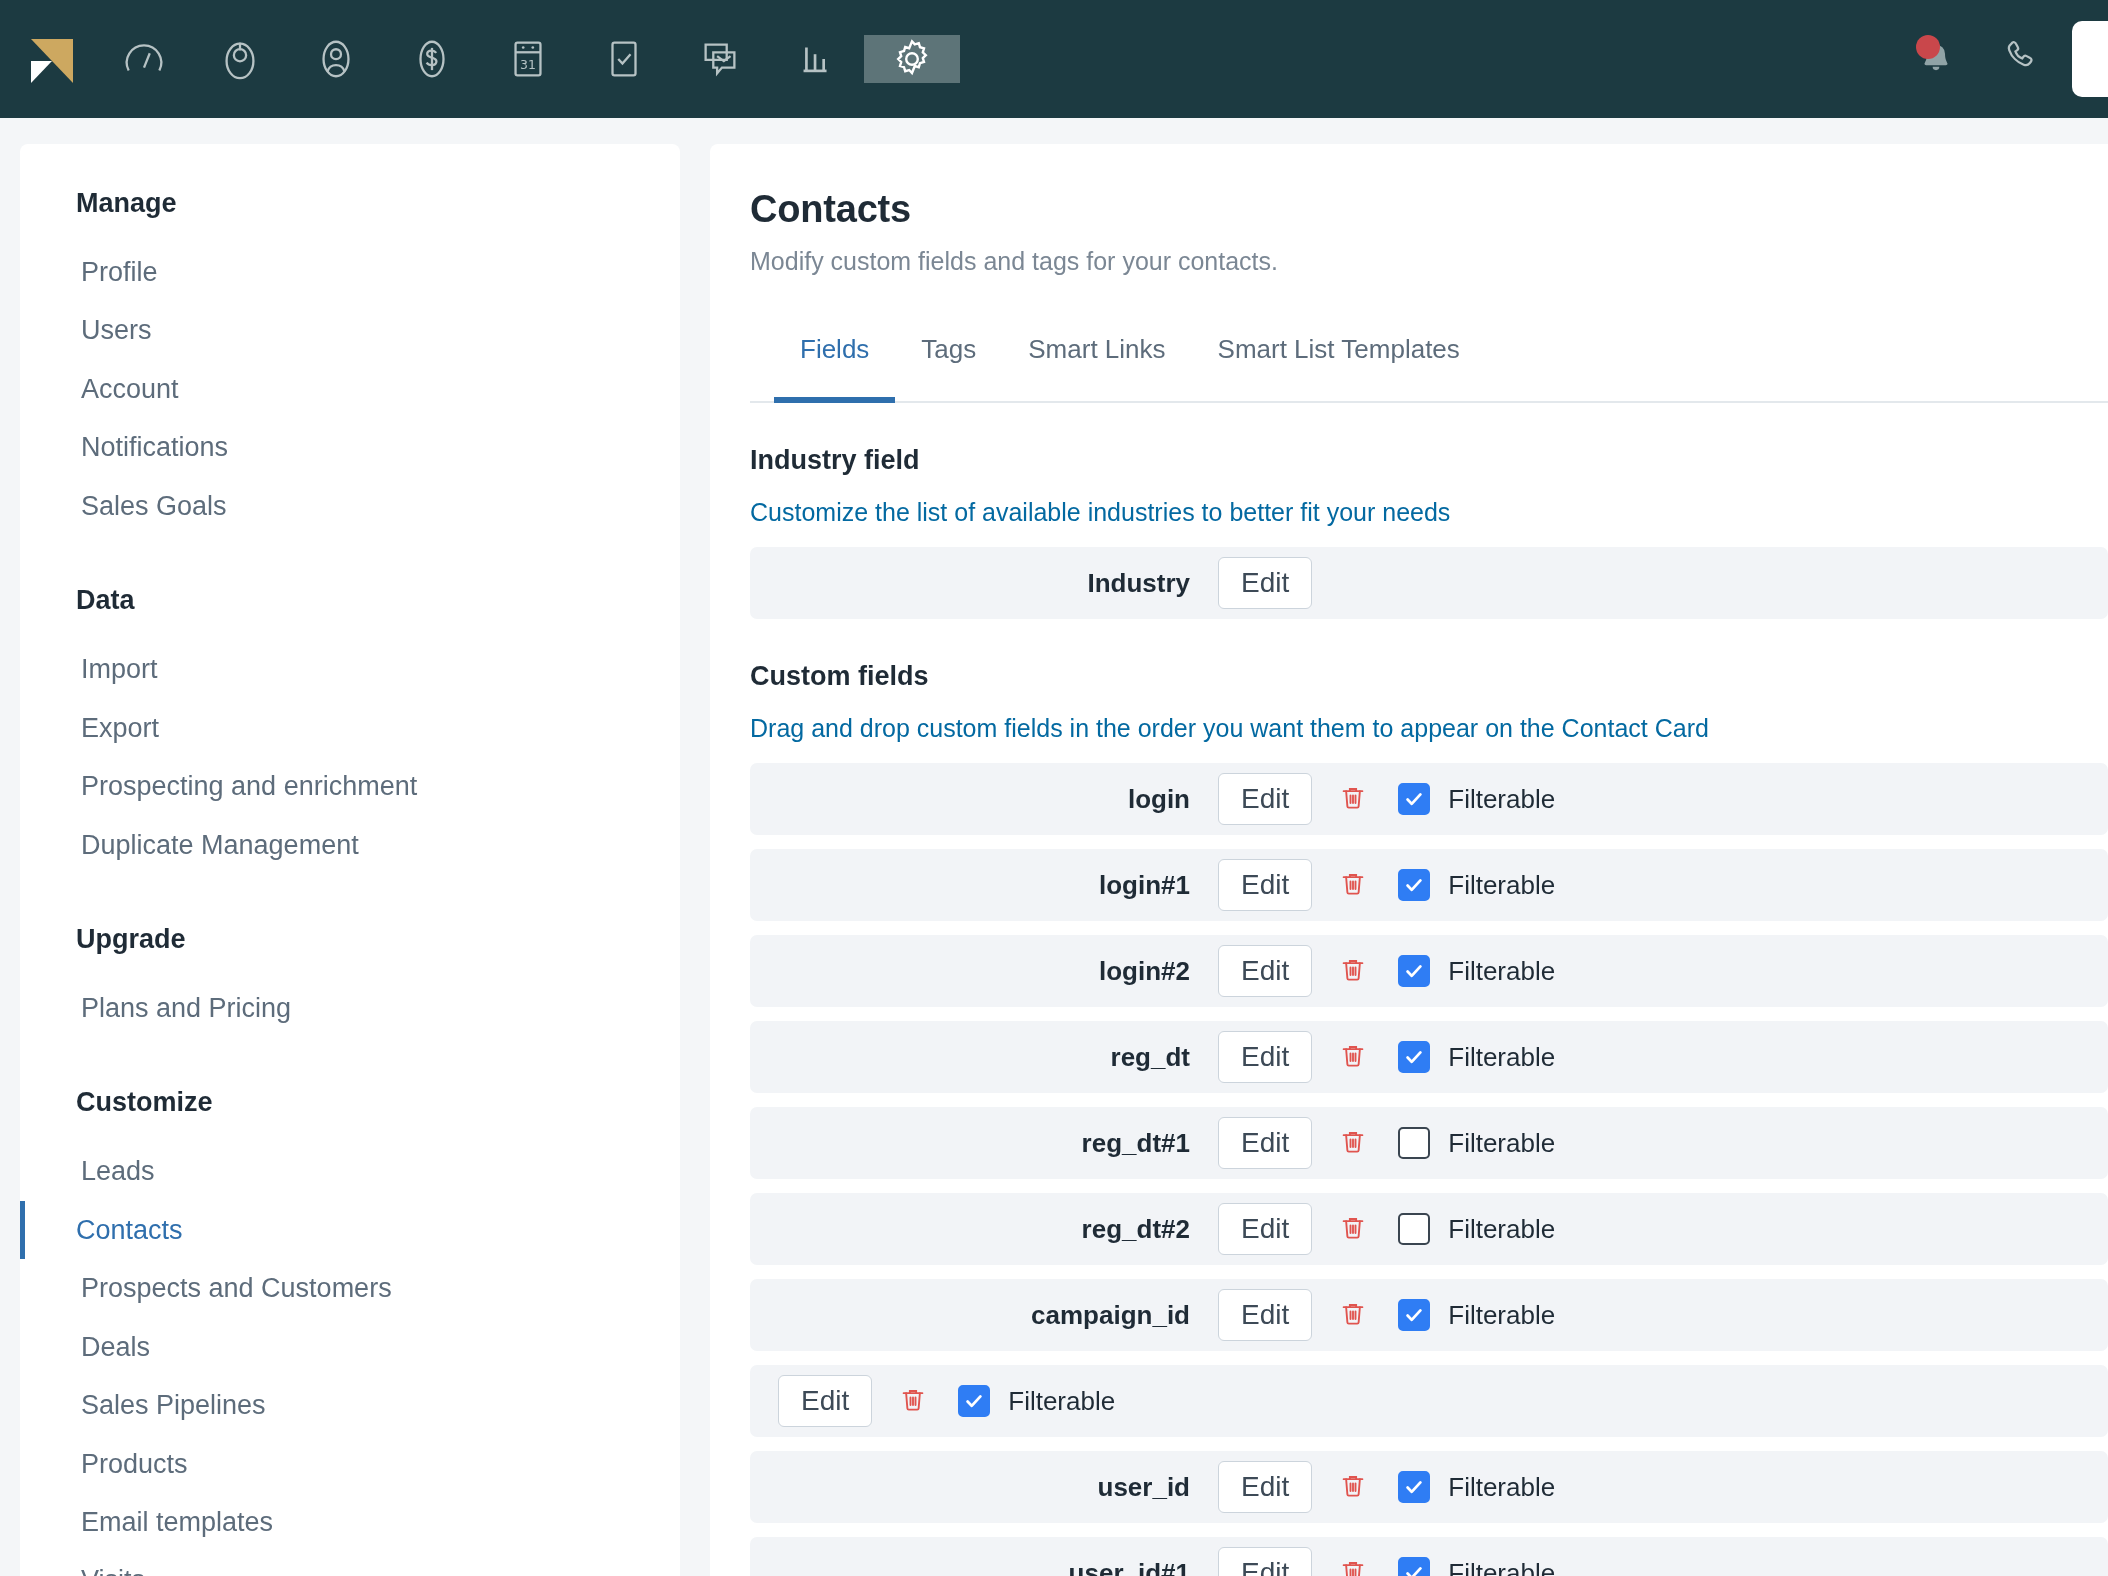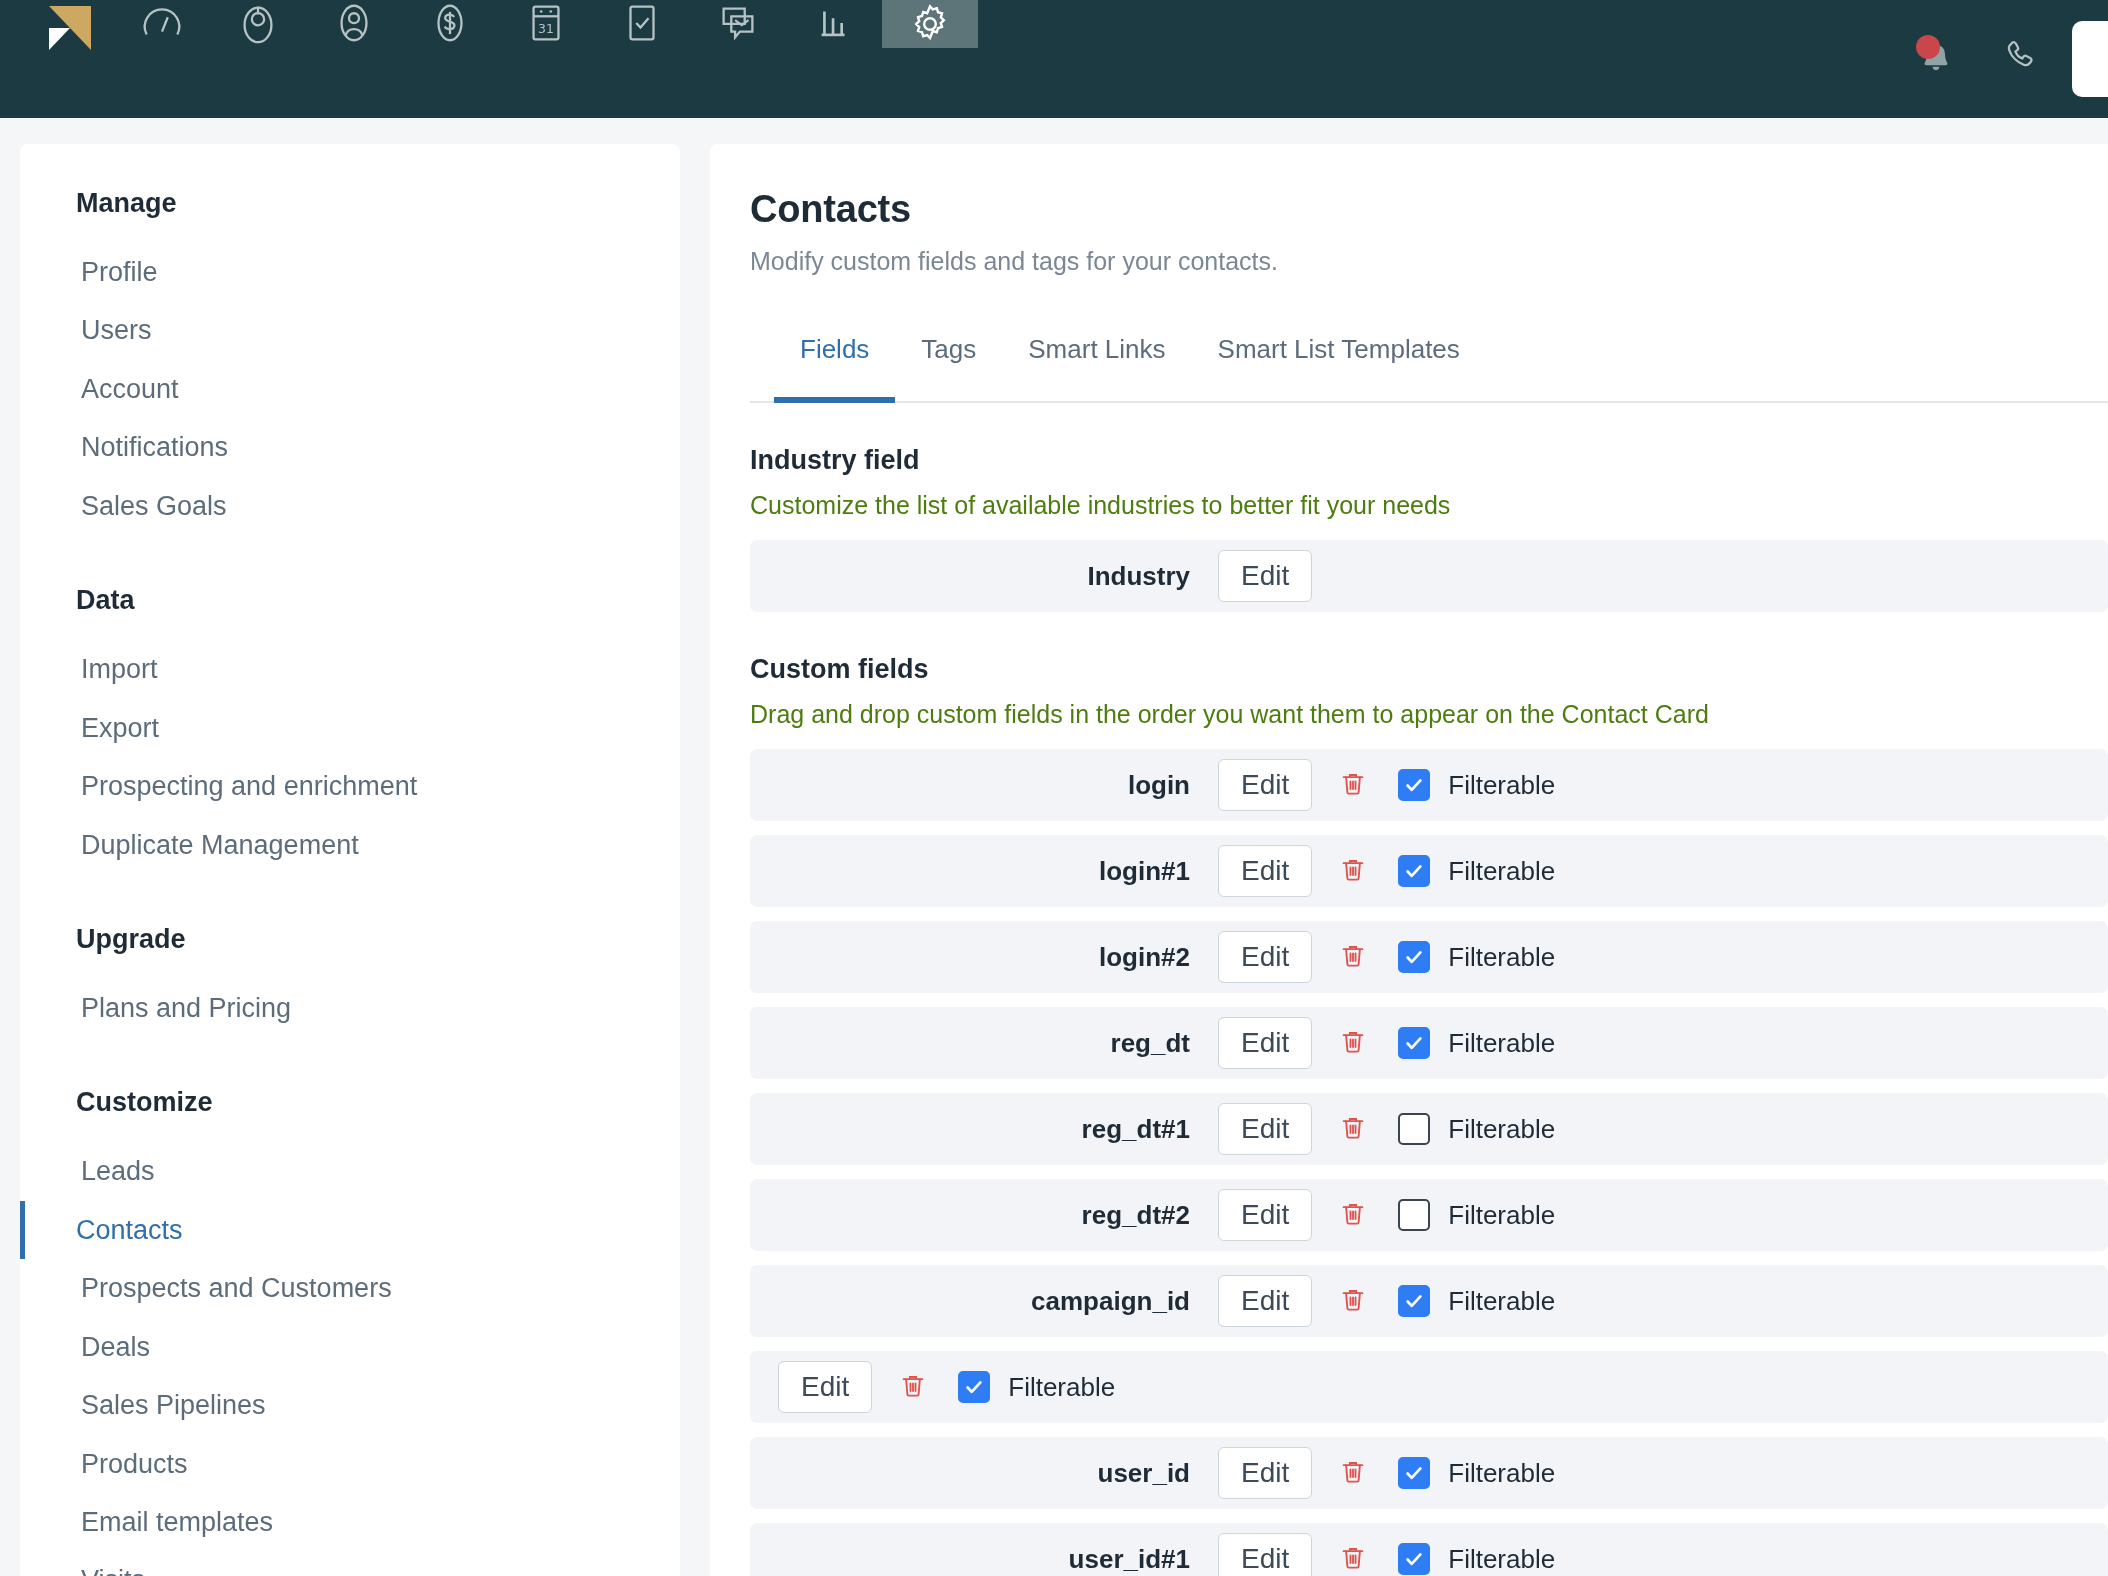--- a/index.html
+++ b/index.html
@@ -14,21 +14,21 @@
   }
 
   
   .topnav {
     position: relative;
     height: 118px;
     background: #1c3a41;
     display: flex;
     align-items: stretch;
   }
-  .nav-left { display: flex; align-items: flex-start; padding-left: 18px; }
+  .nav-left { display: flex; align-items: center; }
 
   .logo-cell {
     width: 96px;
     display: flex;
     align-items: center;
     justify-content: center;
     flex: 0 0 96px;
   }
   .logo-mark { position: relative; width: 50px; height: 52px; }
   .logo-tri {
@@ -167,22 +167,22 @@
   }
 
   .section { margin-top: 42px; }
   .section-title {
     font-size: 27px;
     font-weight: bold;
     color: #1f2b36;
   }
   .section-desc {
     font-size: 25px;
-    color: #4d7c0f;
-    margin-top: 15px;
+    color: #0369a1;
+    margin-top: 22px;
   }
 
   .row-list { margin-top: 20px; }
   .field-row {
     background: #f2f4f7;
     border-radius: 7px;
     height: 72px;
     display: flex;
     align-items: center;
     margin-bottom: 14px;

